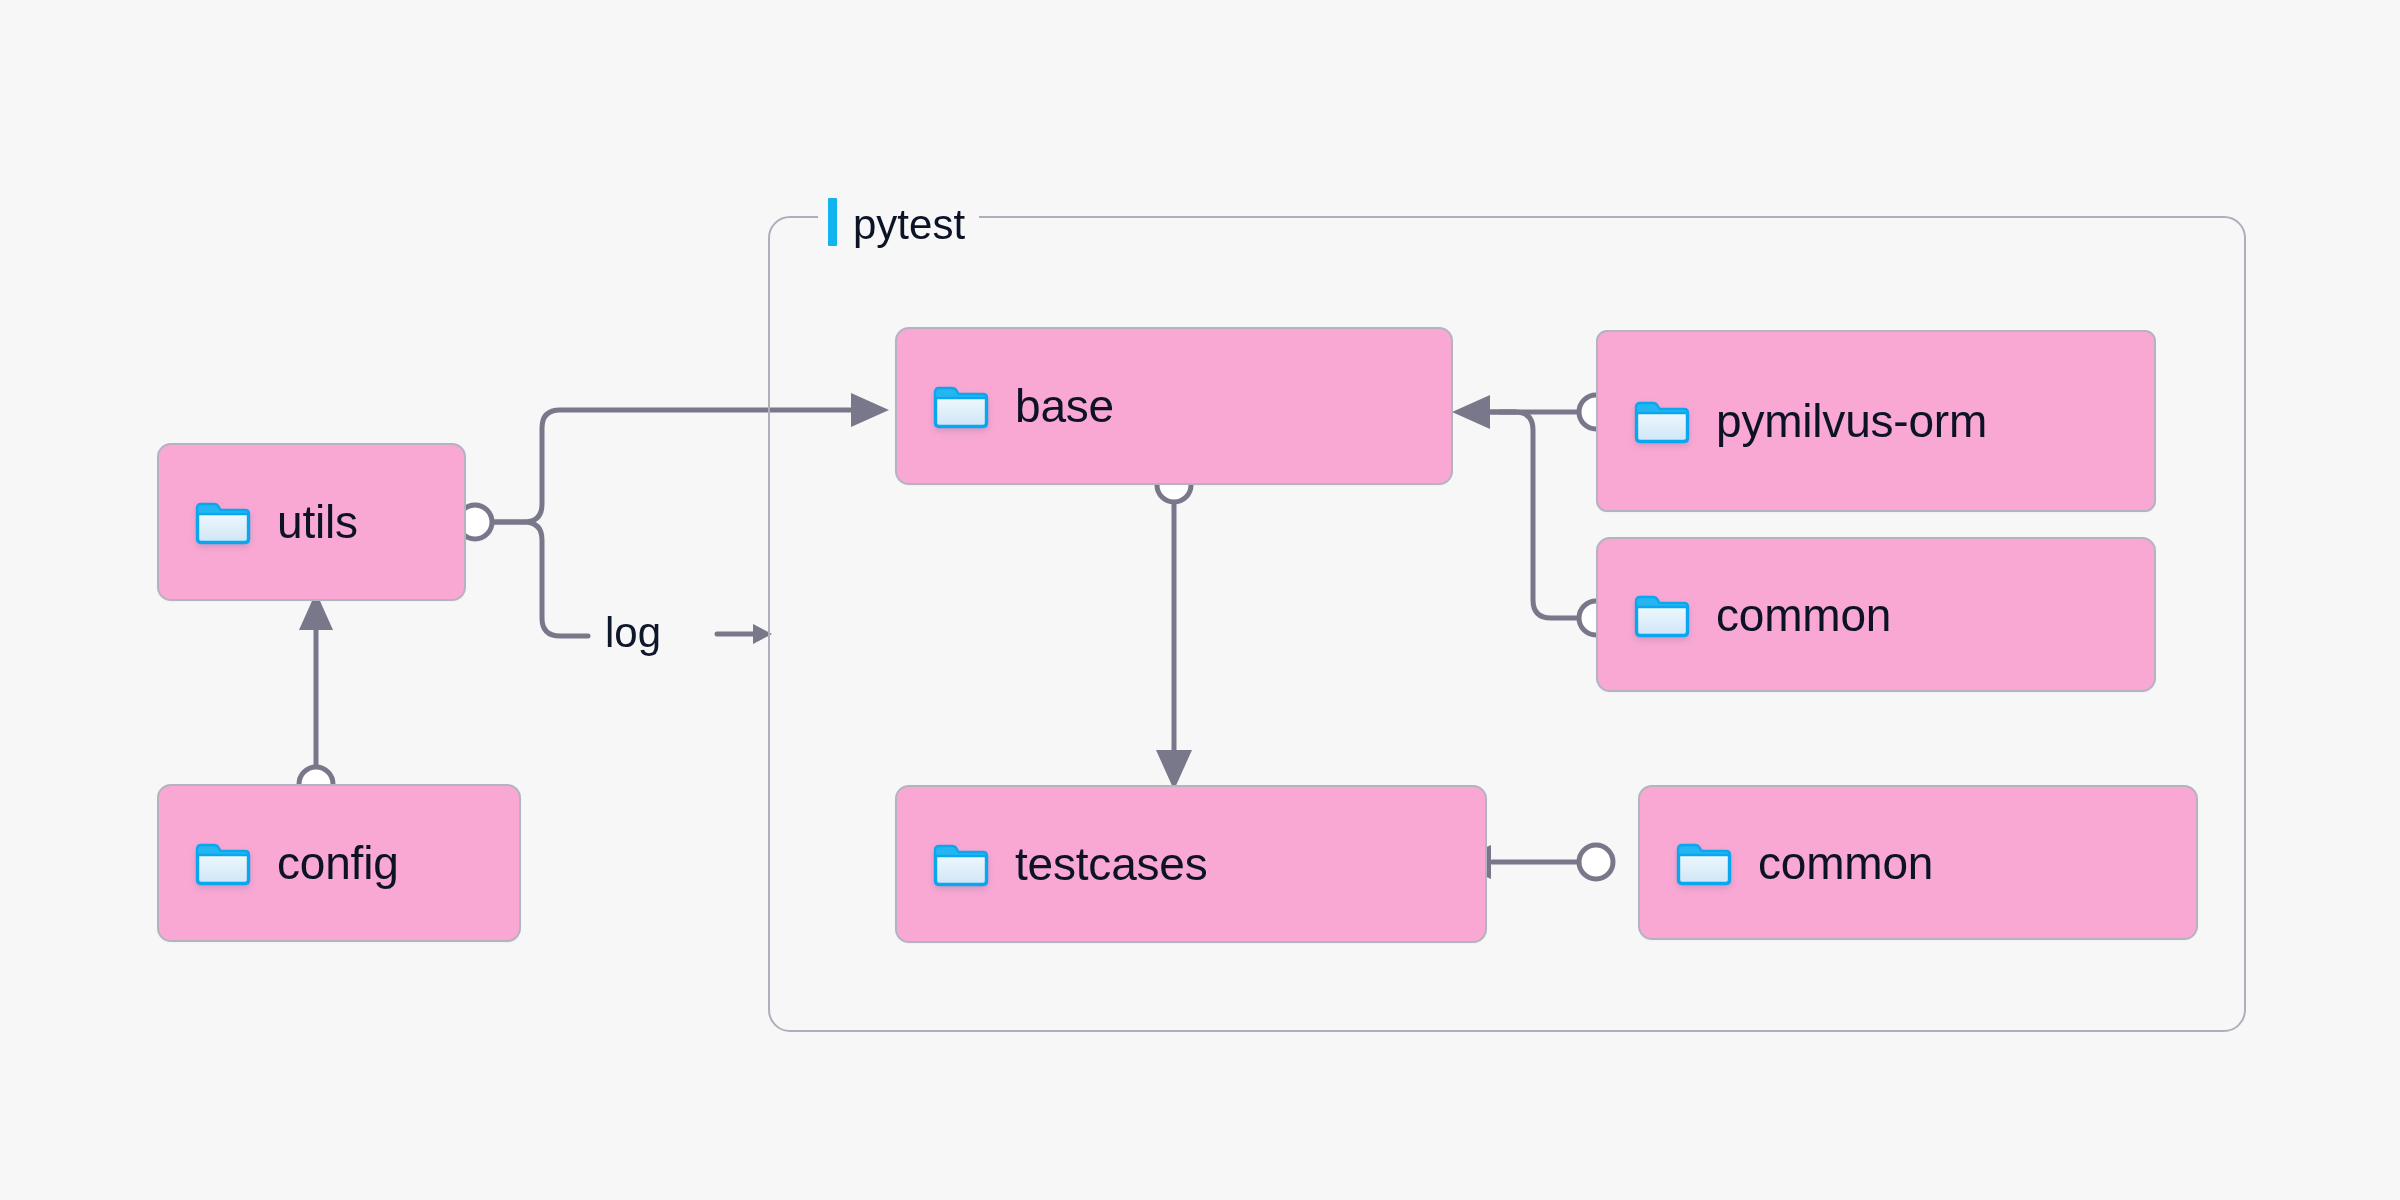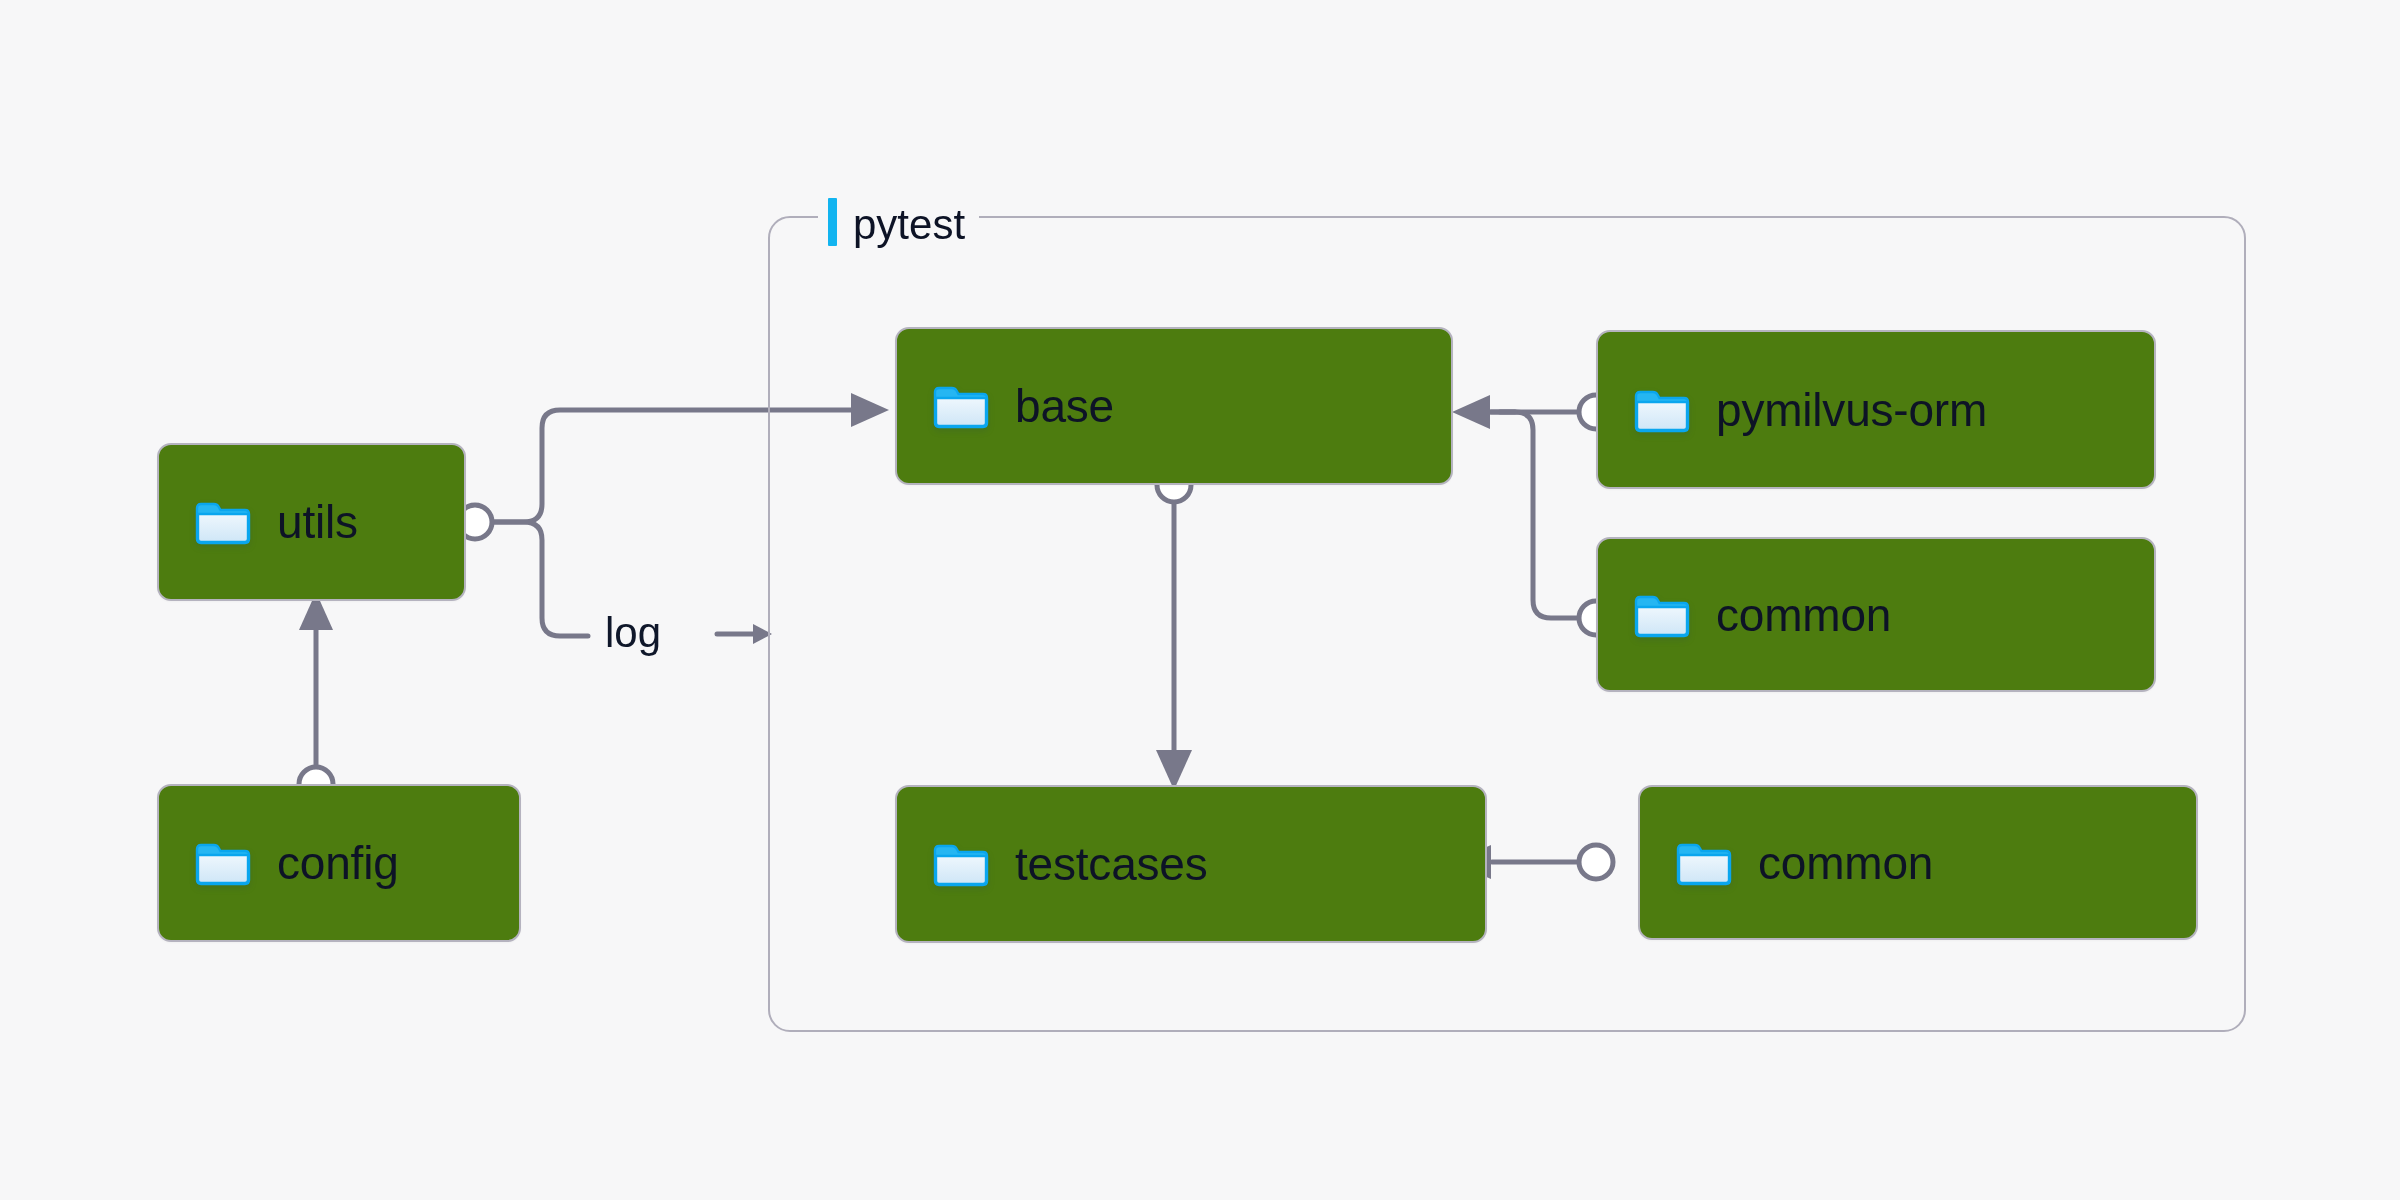--- a/index.html
+++ b/index.html
@@ -44,21 +44,21 @@
     font-size: 42px;
     color: #0d1326;
     line-height: 1;
     white-space: nowrap;
   }
 
   
   .node {
     position: absolute;
     box-sizing: border-box;
-    background: #4d7c0f;
+    background: #f9a8d4;
     border: 2px solid #b5b3bf;
     border-radius: 14px;
     display: flex;
     align-items: center;
     gap: 26px;
     padding-left: 36px;
     box-shadow: 0 1px 2px rgba(20,20,40,0.03);
   }
   .node-label {
     font-size: 46px;
@@ -208,21 +208,21 @@
   <div class="node" style="left:895px; top:785px; width:592px; height:158px;">
     <span class="folder-icon">
       <svg viewBox="0 0 56 46" width="56" height="46" xmlns="http://www.w3.org/2000/svg">
         <path d="M2 9 Q2 5 6 5 L19 5 Q22 5 23.5 7.5 L25.5 11 L50 11 Q54 11 54 15 L54 40 Q54 44 50 44 L6 44 Q2 44 2 40 Z" fill="#25b6f2" stroke="#0aa6ee" stroke-width="2.4"></path>
         <path d="M3 15 L53 15 L53 40 Q53 43 50 43 L6 43 Q3 43 3 40 Z" fill="url(#folderBody)" stroke="#0aa6ee" stroke-width="2.4"></path>
       </svg>
     </span>
     <span class="node-label">testcases</span>
   </div>
 
-  <div class="node" style="left:1596px; top:330px; width:560px; height:159px;">
+  <div class="node" style="left:1596px; top:330px; width:560px; height:182px;border-radius:11px;">
     <span class="folder-icon">
       <svg viewBox="0 0 56 46" width="56" height="46" xmlns="http://www.w3.org/2000/svg">
         <path d="M2 9 Q2 5 6 5 L19 5 Q22 5 23.5 7.5 L25.5 11 L50 11 Q54 11 54 15 L54 40 Q54 44 50 44 L6 44 Q2 44 2 40 Z" fill="#25b6f2" stroke="#0aa6ee" stroke-width="2.4"></path>
         <path d="M3 15 L53 15 L53 40 Q53 43 50 43 L6 43 Q3 43 3 40 Z" fill="url(#folderBody)" stroke="#0aa6ee" stroke-width="2.4"></path>
       </svg>
     </span>
     <span class="node-label">pymilvus-orm</span>
   </div>
 
   <div class="node" style="left:1596px; top:537px; width:560px; height:155px;">

